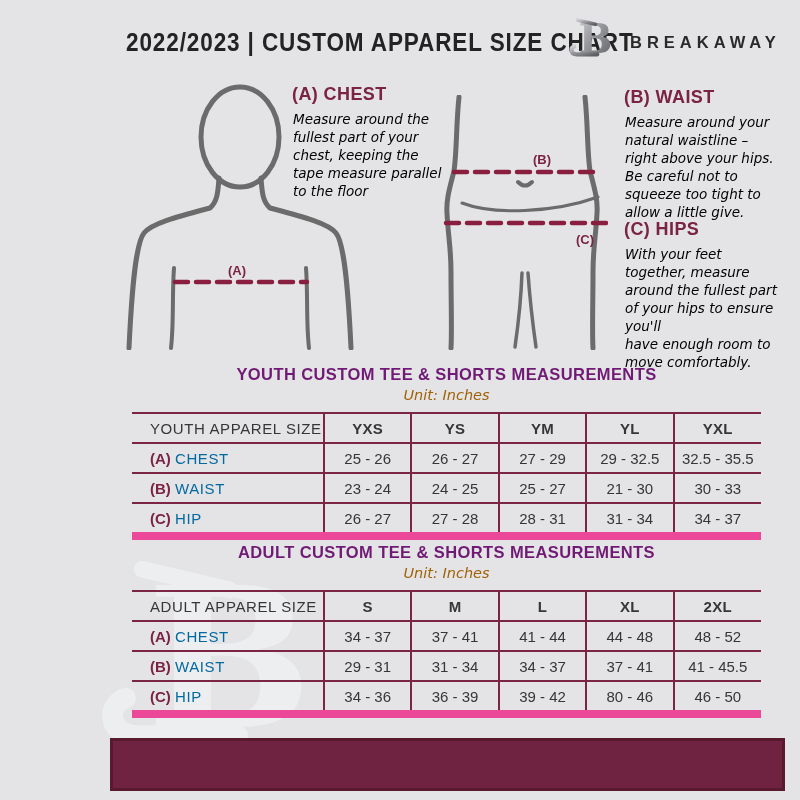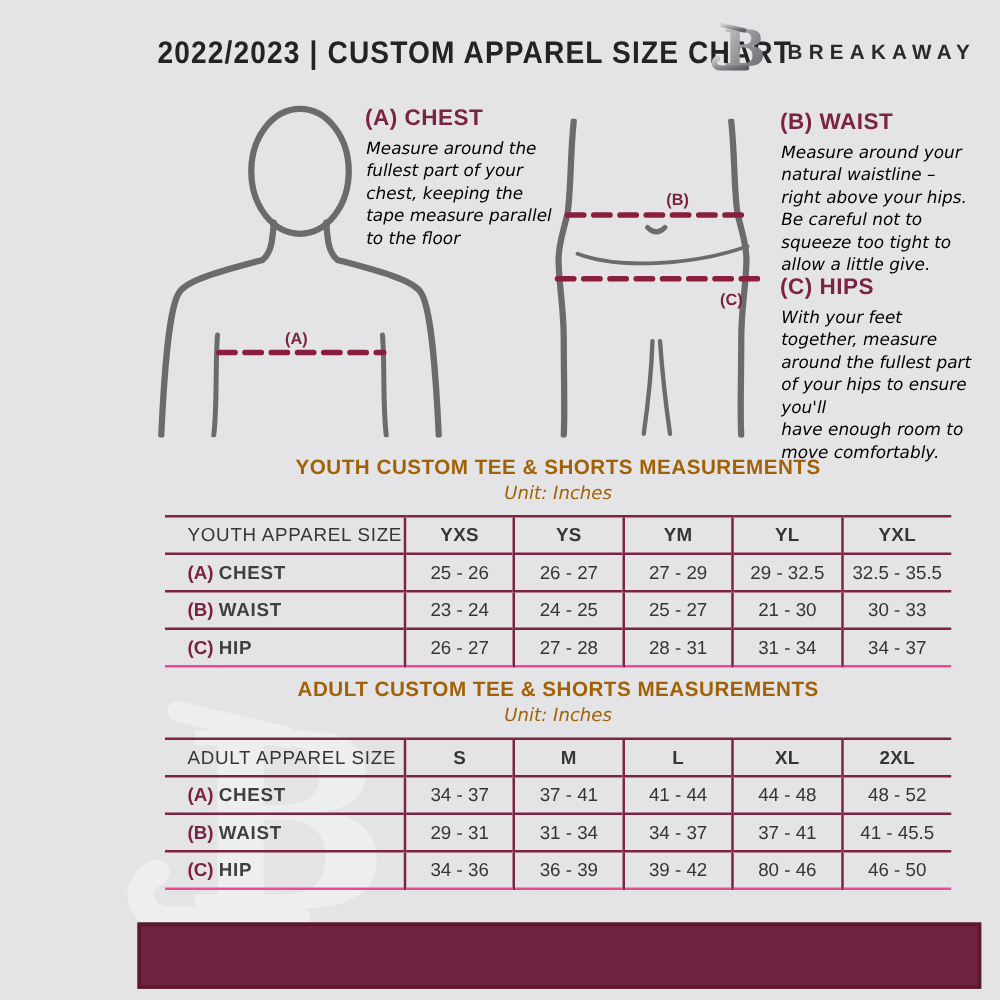--- a/index.html
+++ b/index.html
@@ -42,43 +42,43 @@
   .fig path,.fig ellipse{fill:none;stroke:#6b6b6b;stroke-linecap:round;}
   .fig .dash{stroke:#8a1e3e;stroke-width:4.5;stroke-dasharray:13 8;}
   .fig text{font-family:"Liberation Sans", sans-serif;font-weight:800;font-size:13px;fill:#7a2342;}
 
   
   .watermark{position:absolute;left:92px;top:540px;z-index:0;opacity:.85;}
 
   
   .section{position:absolute;left:132px;width:629px;z-index:2;}
   .sec-title{
-    text-align:center;font-size:16.5px;font-weight:700;color:#a16207;
+    text-align:center;font-size:16.5px;font-weight:700;color:#701a75;
     letter-spacing:.4px;
   }
   .sec-unit{
     text-align:center;font-size:14.5px;font-style:italic;color:#a16207;
     margin-top:3px;font-family:"DejaVu Sans", sans-serif;
   }
   table.size-table{
     border-collapse:collapse;width:629px;table-layout:fixed;
     margin-top:9px;
-    border-bottom:2px solid #ec4899;
+    border-bottom:8px solid #ec4899;
   }
   table.size-table td{
     border-top:2px solid #7c2443;
     border-left:2px solid #7c2443;
     height:28px;padding:0;text-align:center;vertical-align:middle;
     font-size:15px;color:#363636;
   }
   table.size-table td:first-child{border-left:none;width:173px;text-align:left;padding-left:18px;}
   td.col-head{font-weight:700;font-size:15px;color:#232323;letter-spacing:.3px;}
   td.tbl-label{font-size:14.5px;color:#4f4f4f;letter-spacing:.6px;}
   .row-prefix{font-weight:800;color:#7a2342;}
-  .row-name{color:#404040;letter-spacing:.6px;font-weight:bold;}
+  .row-name{color:#0369a1;letter-spacing:.6px;}
 
   
   .footer-bar{
     position:absolute;left:110px;top:738px;width:669px;height:47px;
     background:#702340;border:3px solid #5a1a2d;z-index:3;
   }
 </style>
 </head>
 <body>
 

